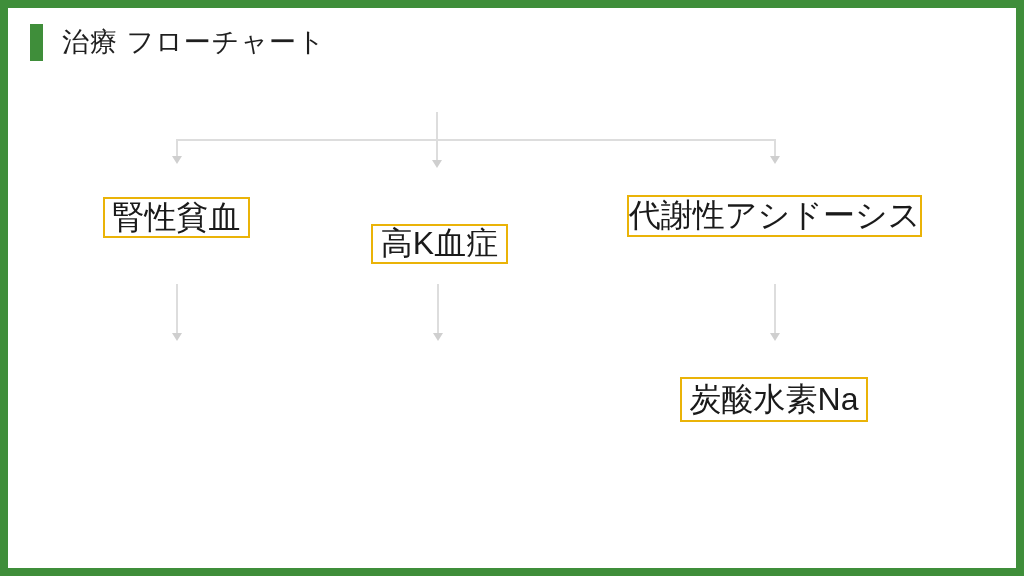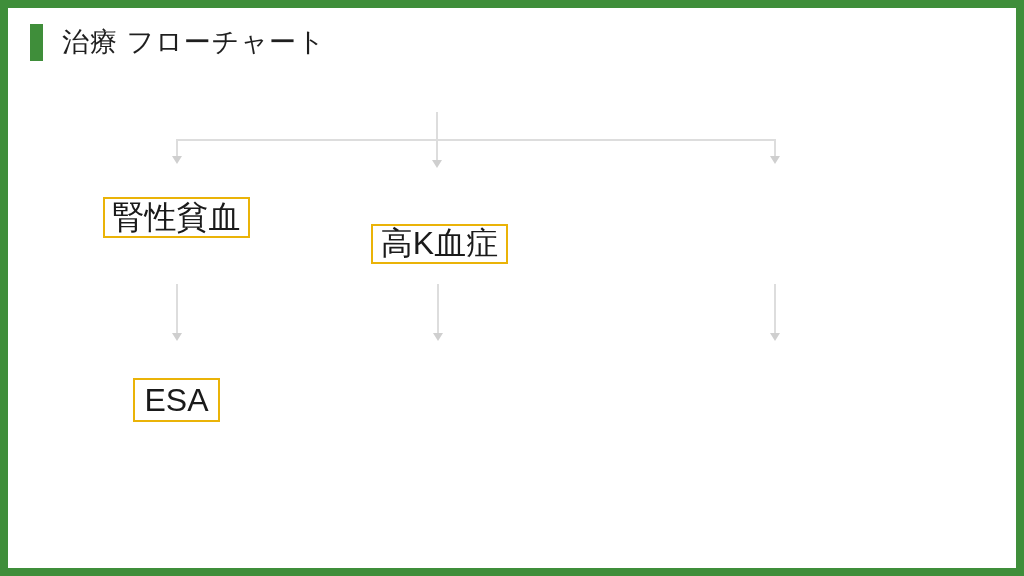--- a/index.html
+++ b/index.html
@@ -89,23 +89,24 @@
   <div class="cline c-stem"></div>
   <div class="cline c-hline"></div>
   <div class="cline c-drop-l"></div>
   <div class="cline c-drop-r"></div>
   <div class="ahead a-l1"></div>
   <div class="ahead a-m1"></div>
   <div class="ahead a-r1"></div>
 
   <div class="node n-cond1">腎性貧血</div>
   <div class="node n-cond2">高K血症</div>
+  <div class="node n-cond3">代謝性アシドーシス</div>
 
   <div class="cline c-mid2"></div>
   <div class="cline c-mid2 m"></div>
   <div class="cline c-mid2 r"></div>
   <div class="ahead a-l2"></div>
   <div class="ahead a-m2"></div>
   <div class="ahead a-r2"></div>
 
-  <div class="node n-trt1">ESA</div>
+  <div class="node n-trt3">炭酸水素Na</div>
 
 </div>
 
 </body></html>

